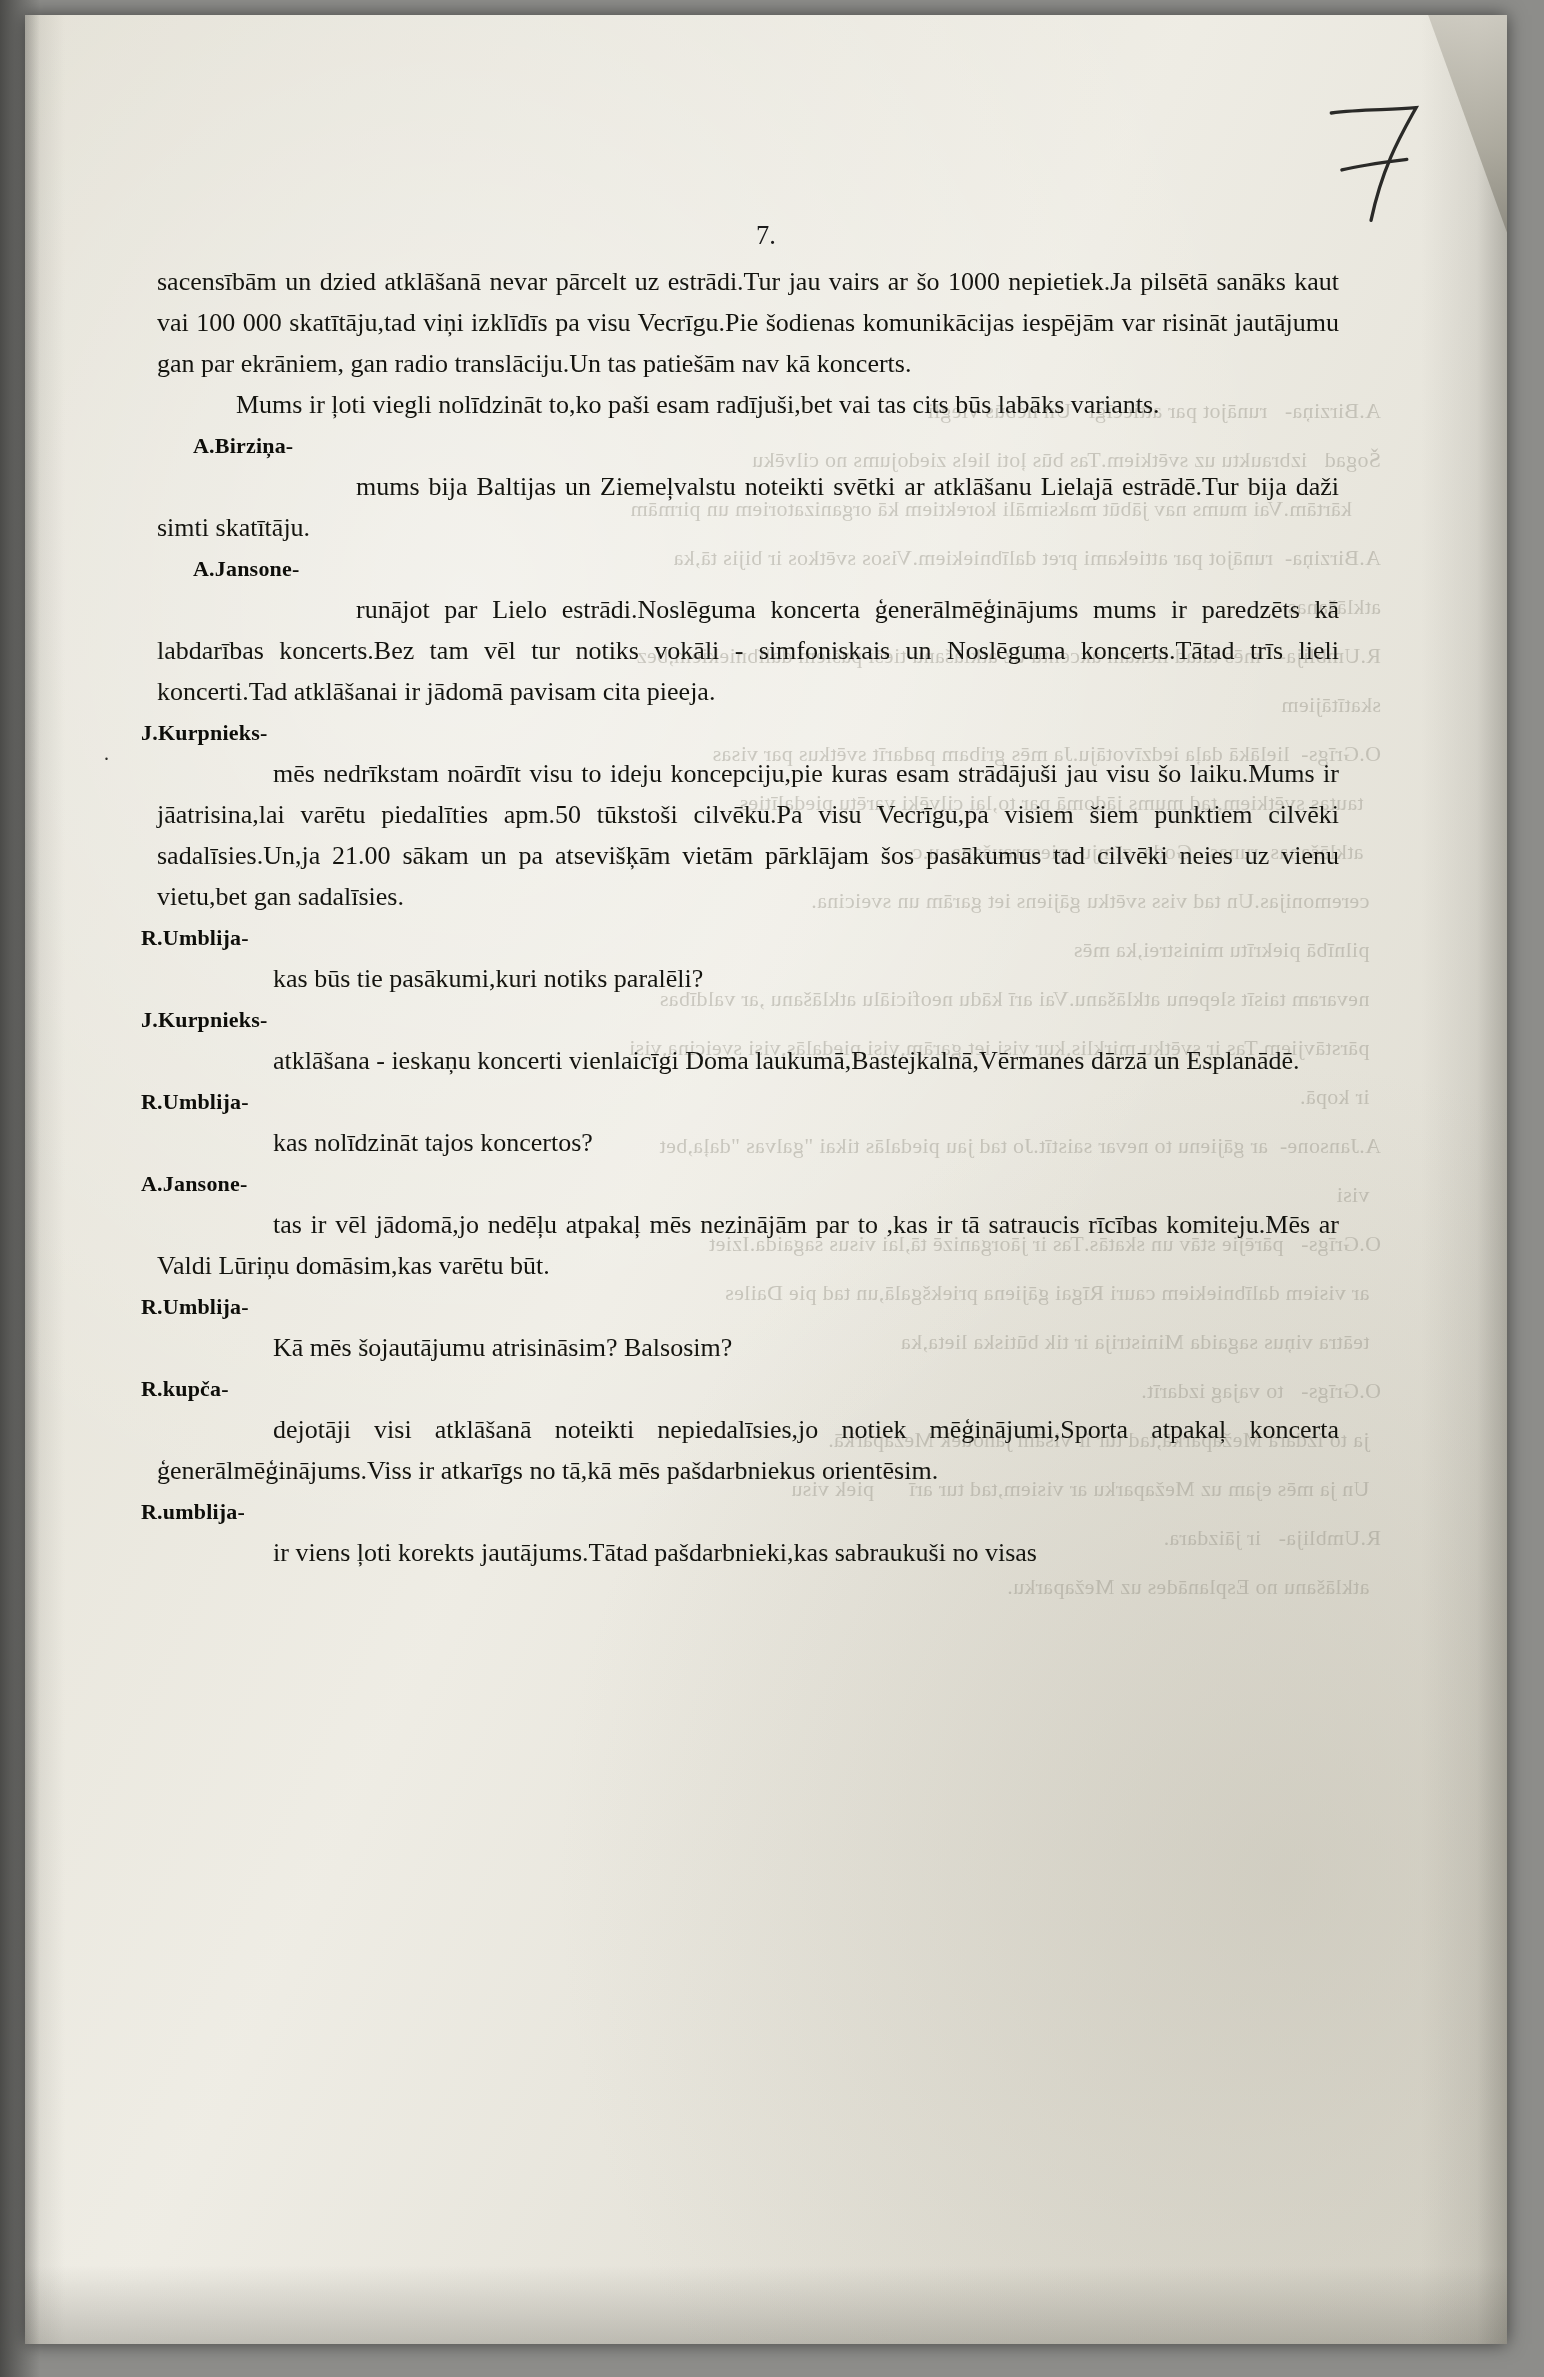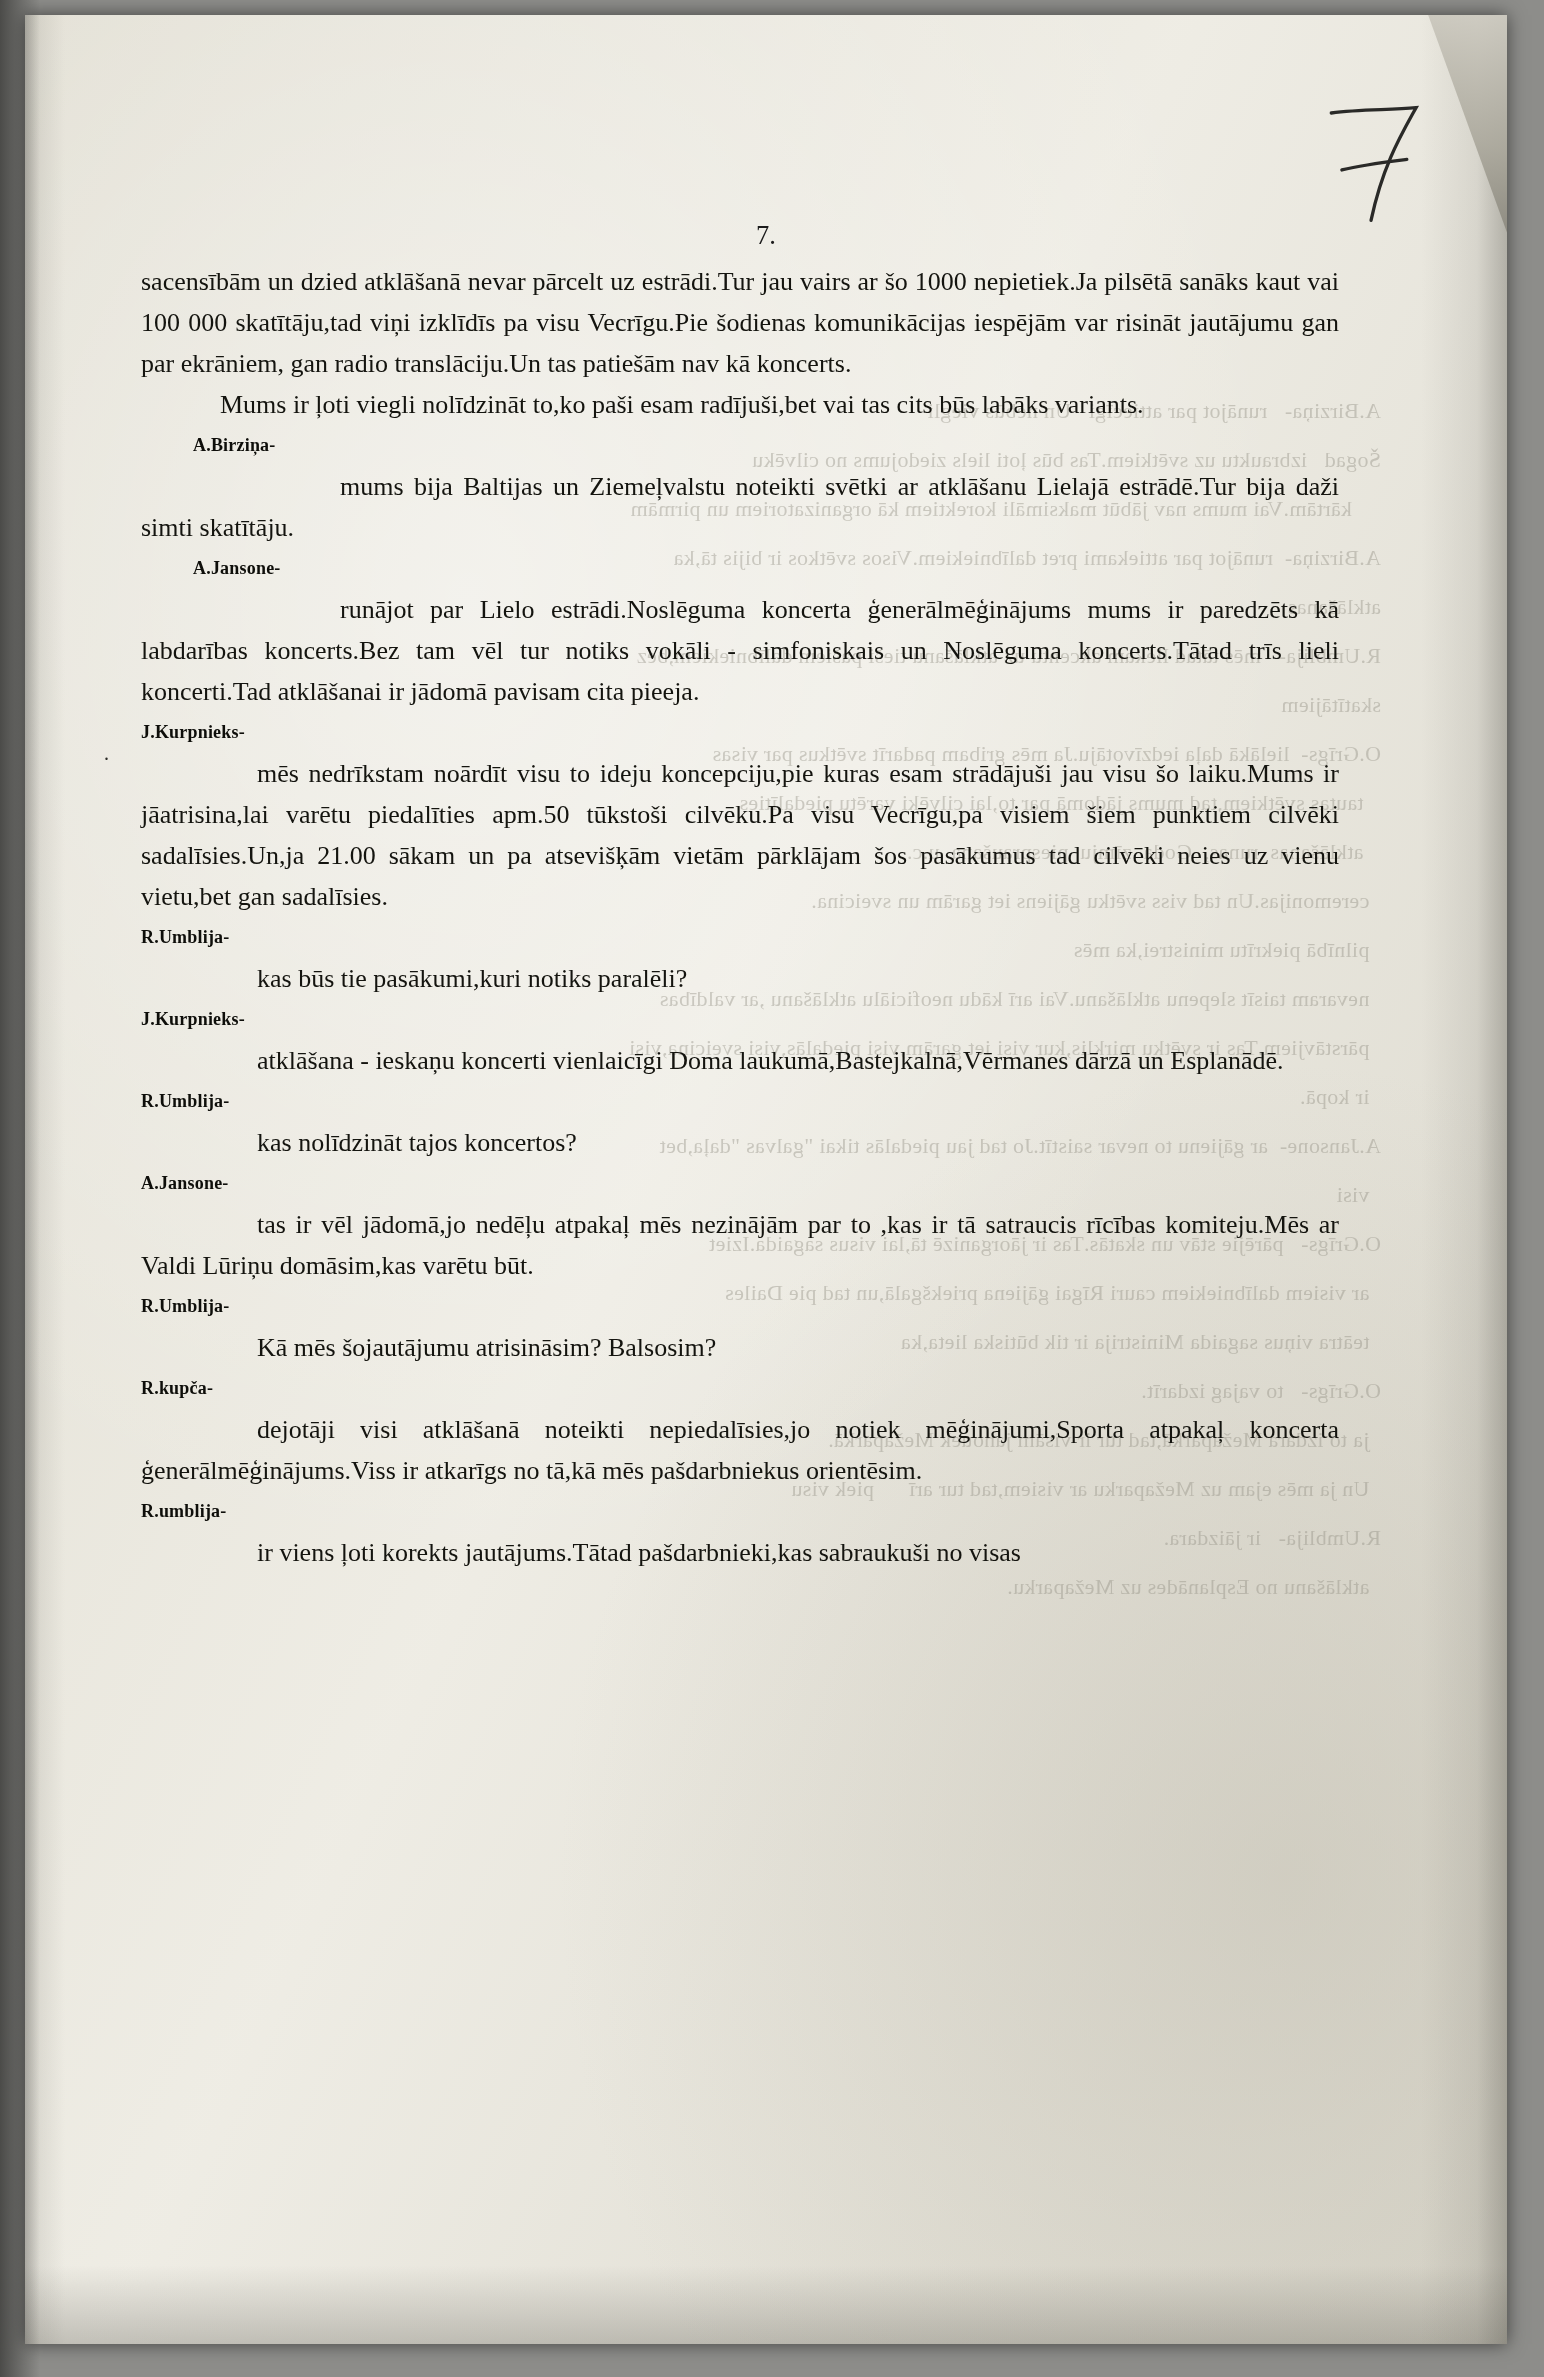--- a/index.html
+++ b/index.html
@@ -90,30 +90,30 @@
     left: 116px;
     top: 246px;
     width: 1198px;
     font-size: 26px;
     line-height: 41px;
     color: #14140f;
   }
   .para {
     text-align: justify;
     text-justify: inter-word;
-    margin: 0 0 0 0;
+    margin: 0 0 0 16px;
     padding: 0;
   }
   .para.indent-1 { text-indent: 79px; }
   .para.indent-2 { text-indent: 116px; }
   .para.indent-3 { text-indent: 199px; }
   .para.noindent { text-indent: 0; }
   .speaker {
     font-weight: bold;
-    font-size: 18px;
+    font-size: 22px;
     line-height: 41px;
     text-align: left;
     color: #0e0e0a;
     letter-spacing: 0.2px;
   }
   .speaker.pad-a { padding-left: 52px; }
   .speaker.pad-c { padding-left: 0px; }
   .tiny-mark {
     position: absolute;
     left: 79px;

